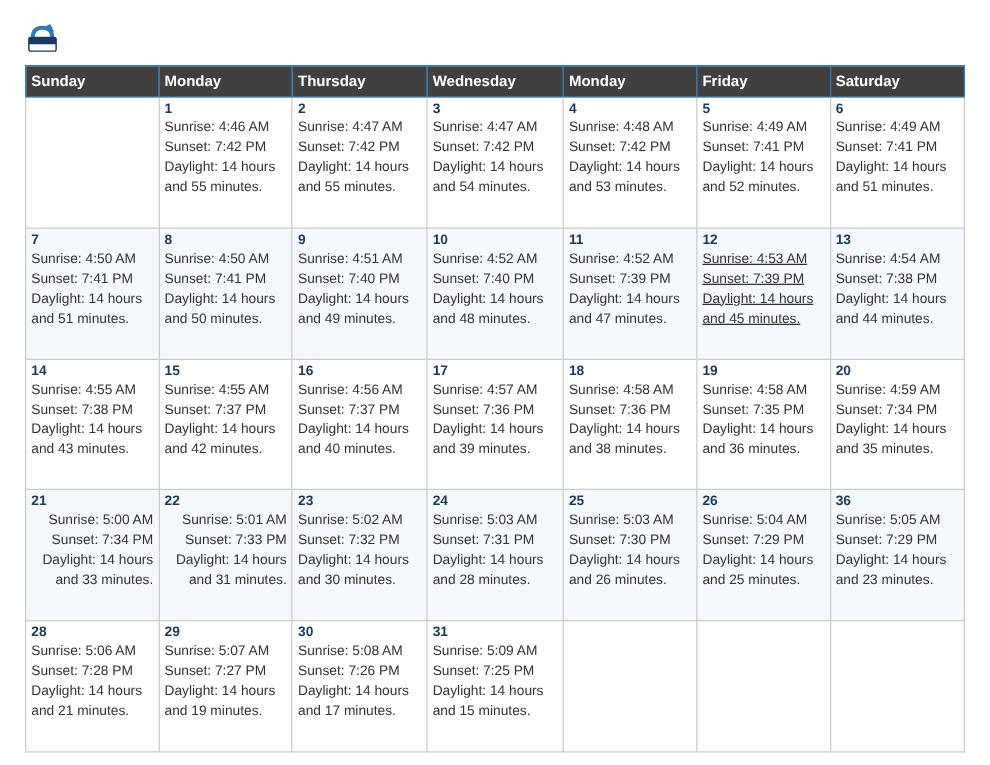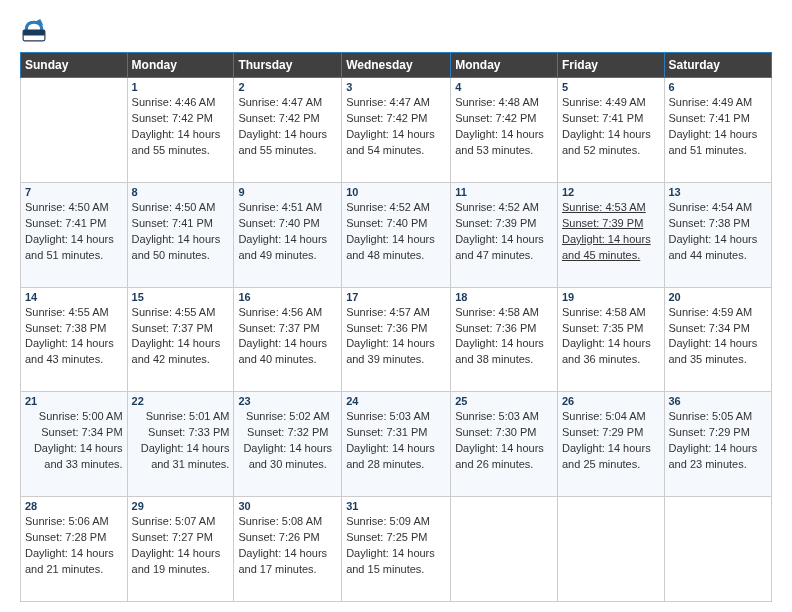--- a/index.html
+++ b/index.html
@@ -290,21 +290,21 @@
           </td>
           <td>
             <span class="day-number">22</span>
             <div class="day-info" style="white-space: pre-line; text-align: right;">Sunrise: 5:01 AM
 Sunset: 7:33 PM
 Daylight: 14 hours
 and 31 minutes.</div>
           </td>
           <td>
             <span class="day-number">23</span>
-            <div class="day-info" style="white-space: pre-line; text-align: center;">Sunrise: 5:02 AM
+            <div class="day-info" style="white-space: pre-line;">Sunrise: 5:02 AM
 Sunset: 7:32 PM
 Daylight: 14 hours
 and 30 minutes.</div>
           </td>
           <td>
             <span class="day-number">24</span>
             <div class="day-info" style="white-space: pre-line;">Sunrise: 5:03 AM
 Sunset: 7:31 PM
 Daylight: 14 hours
 and 28 minutes.</div>

